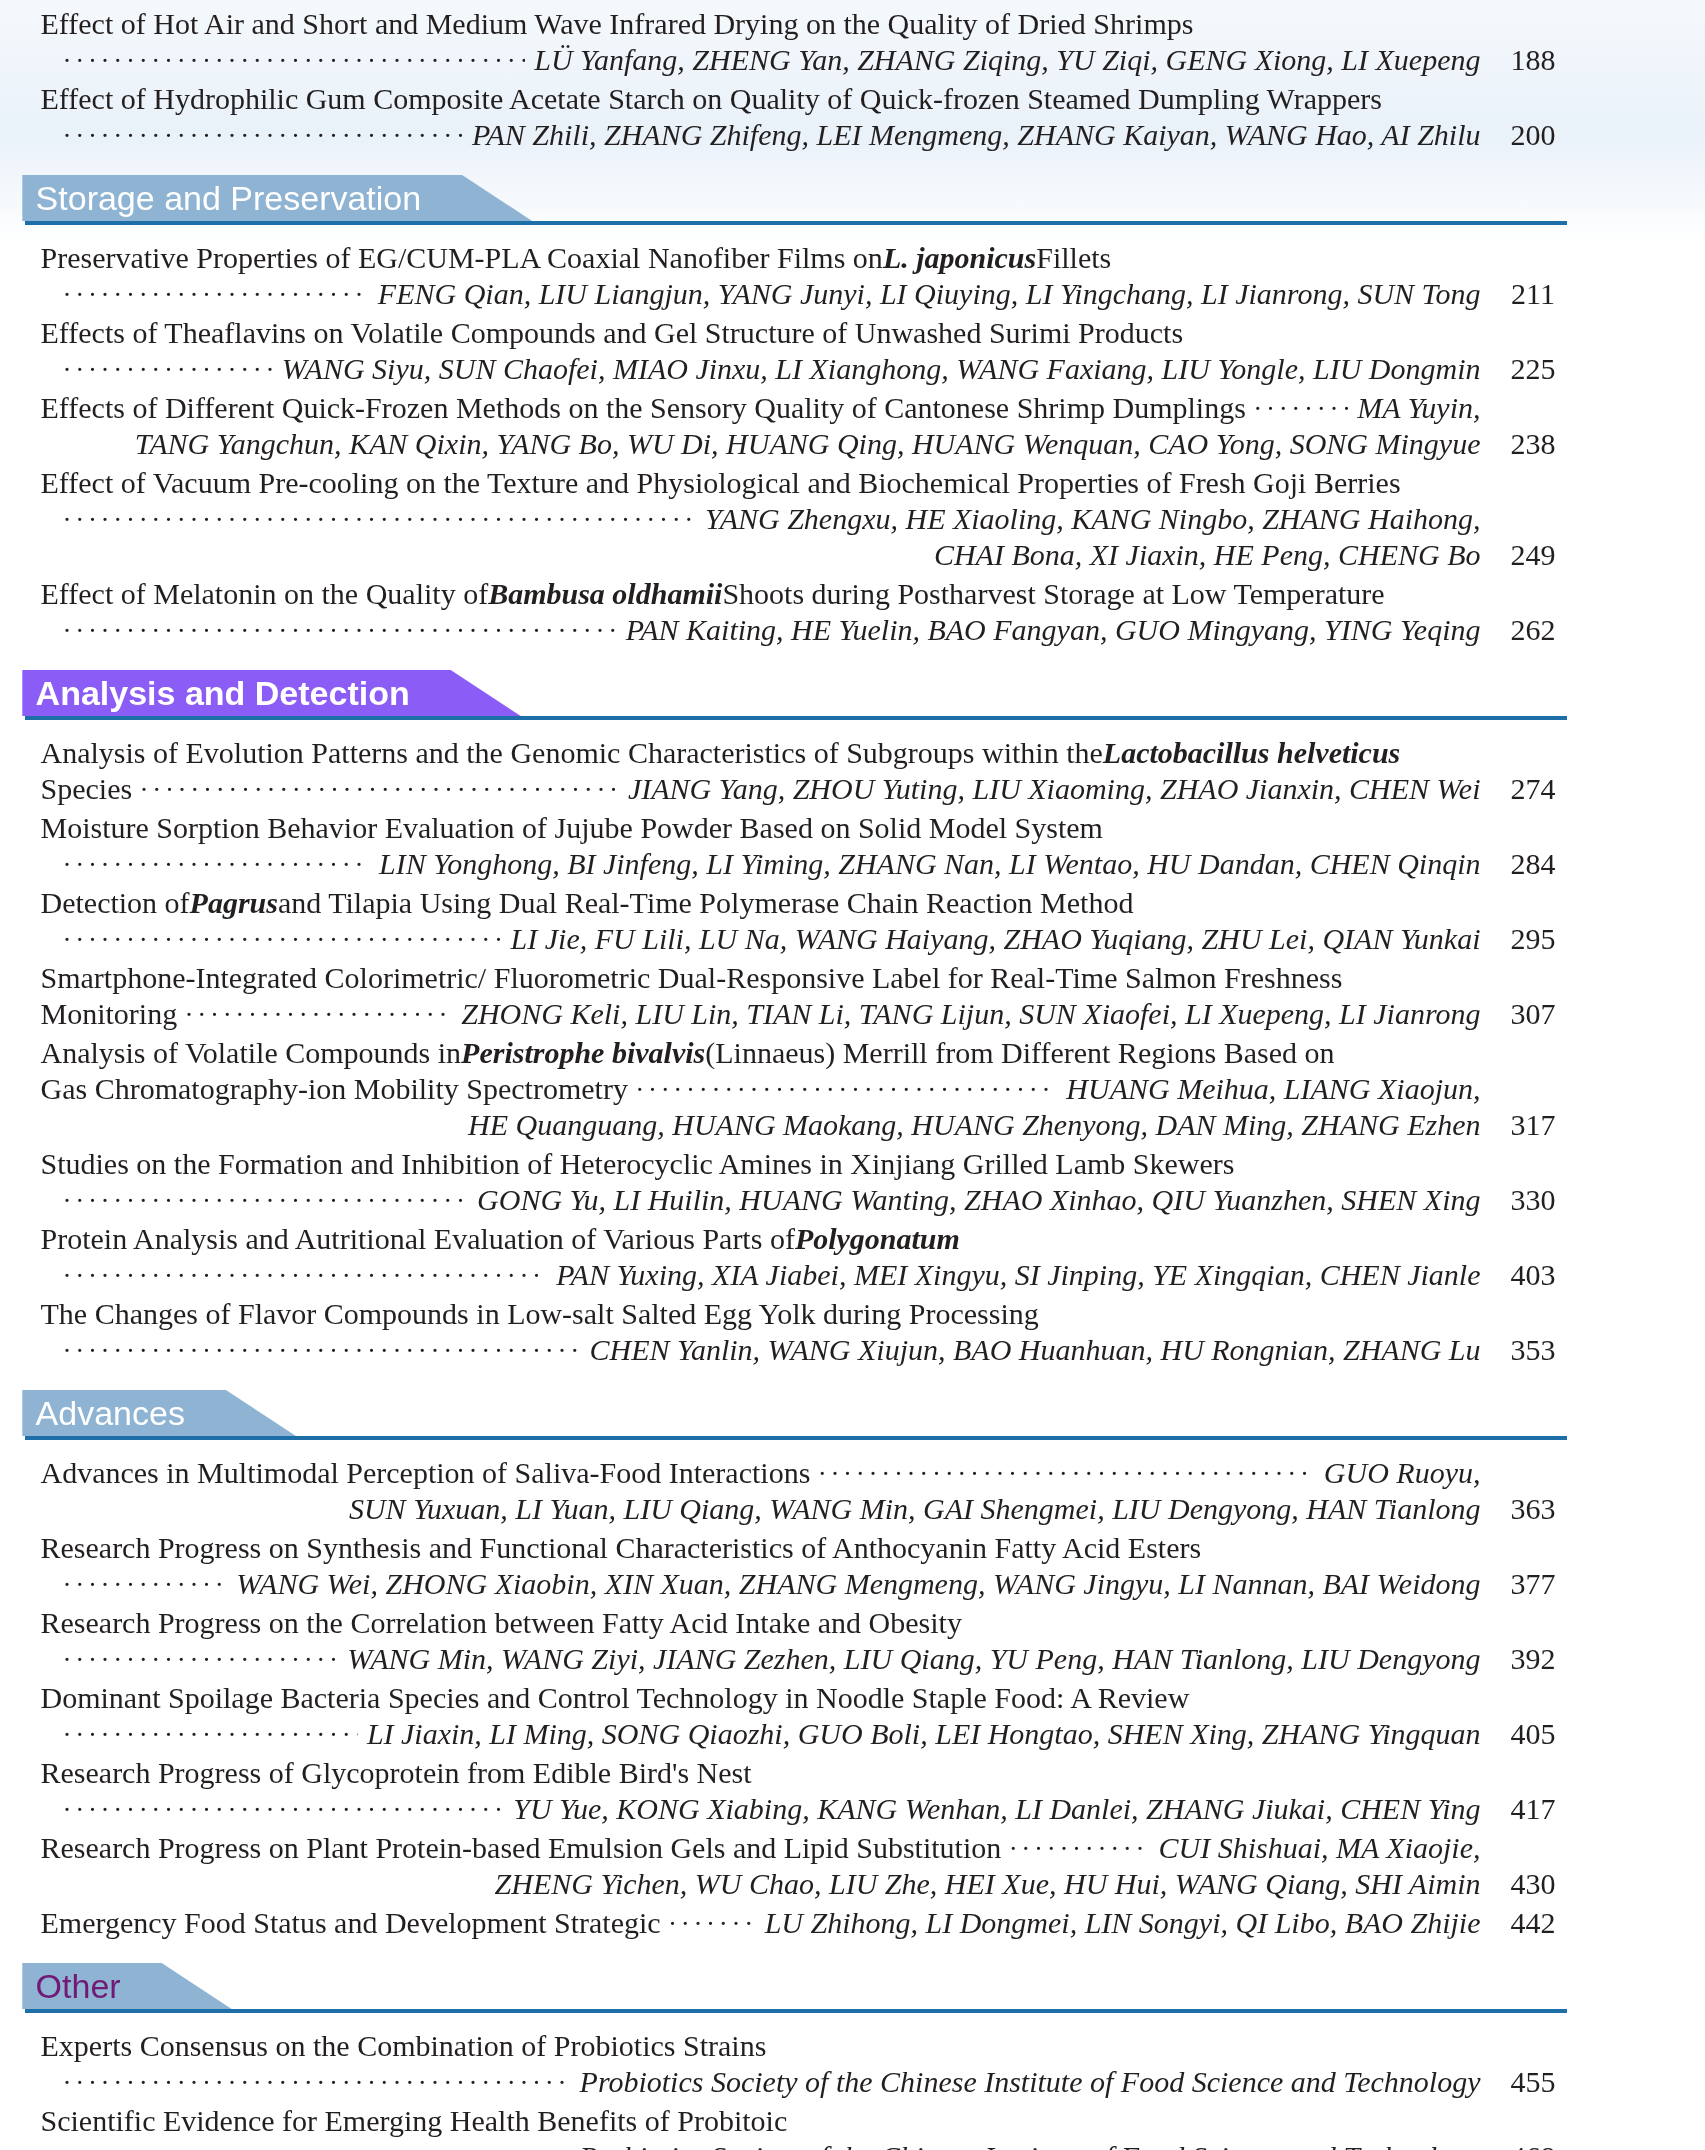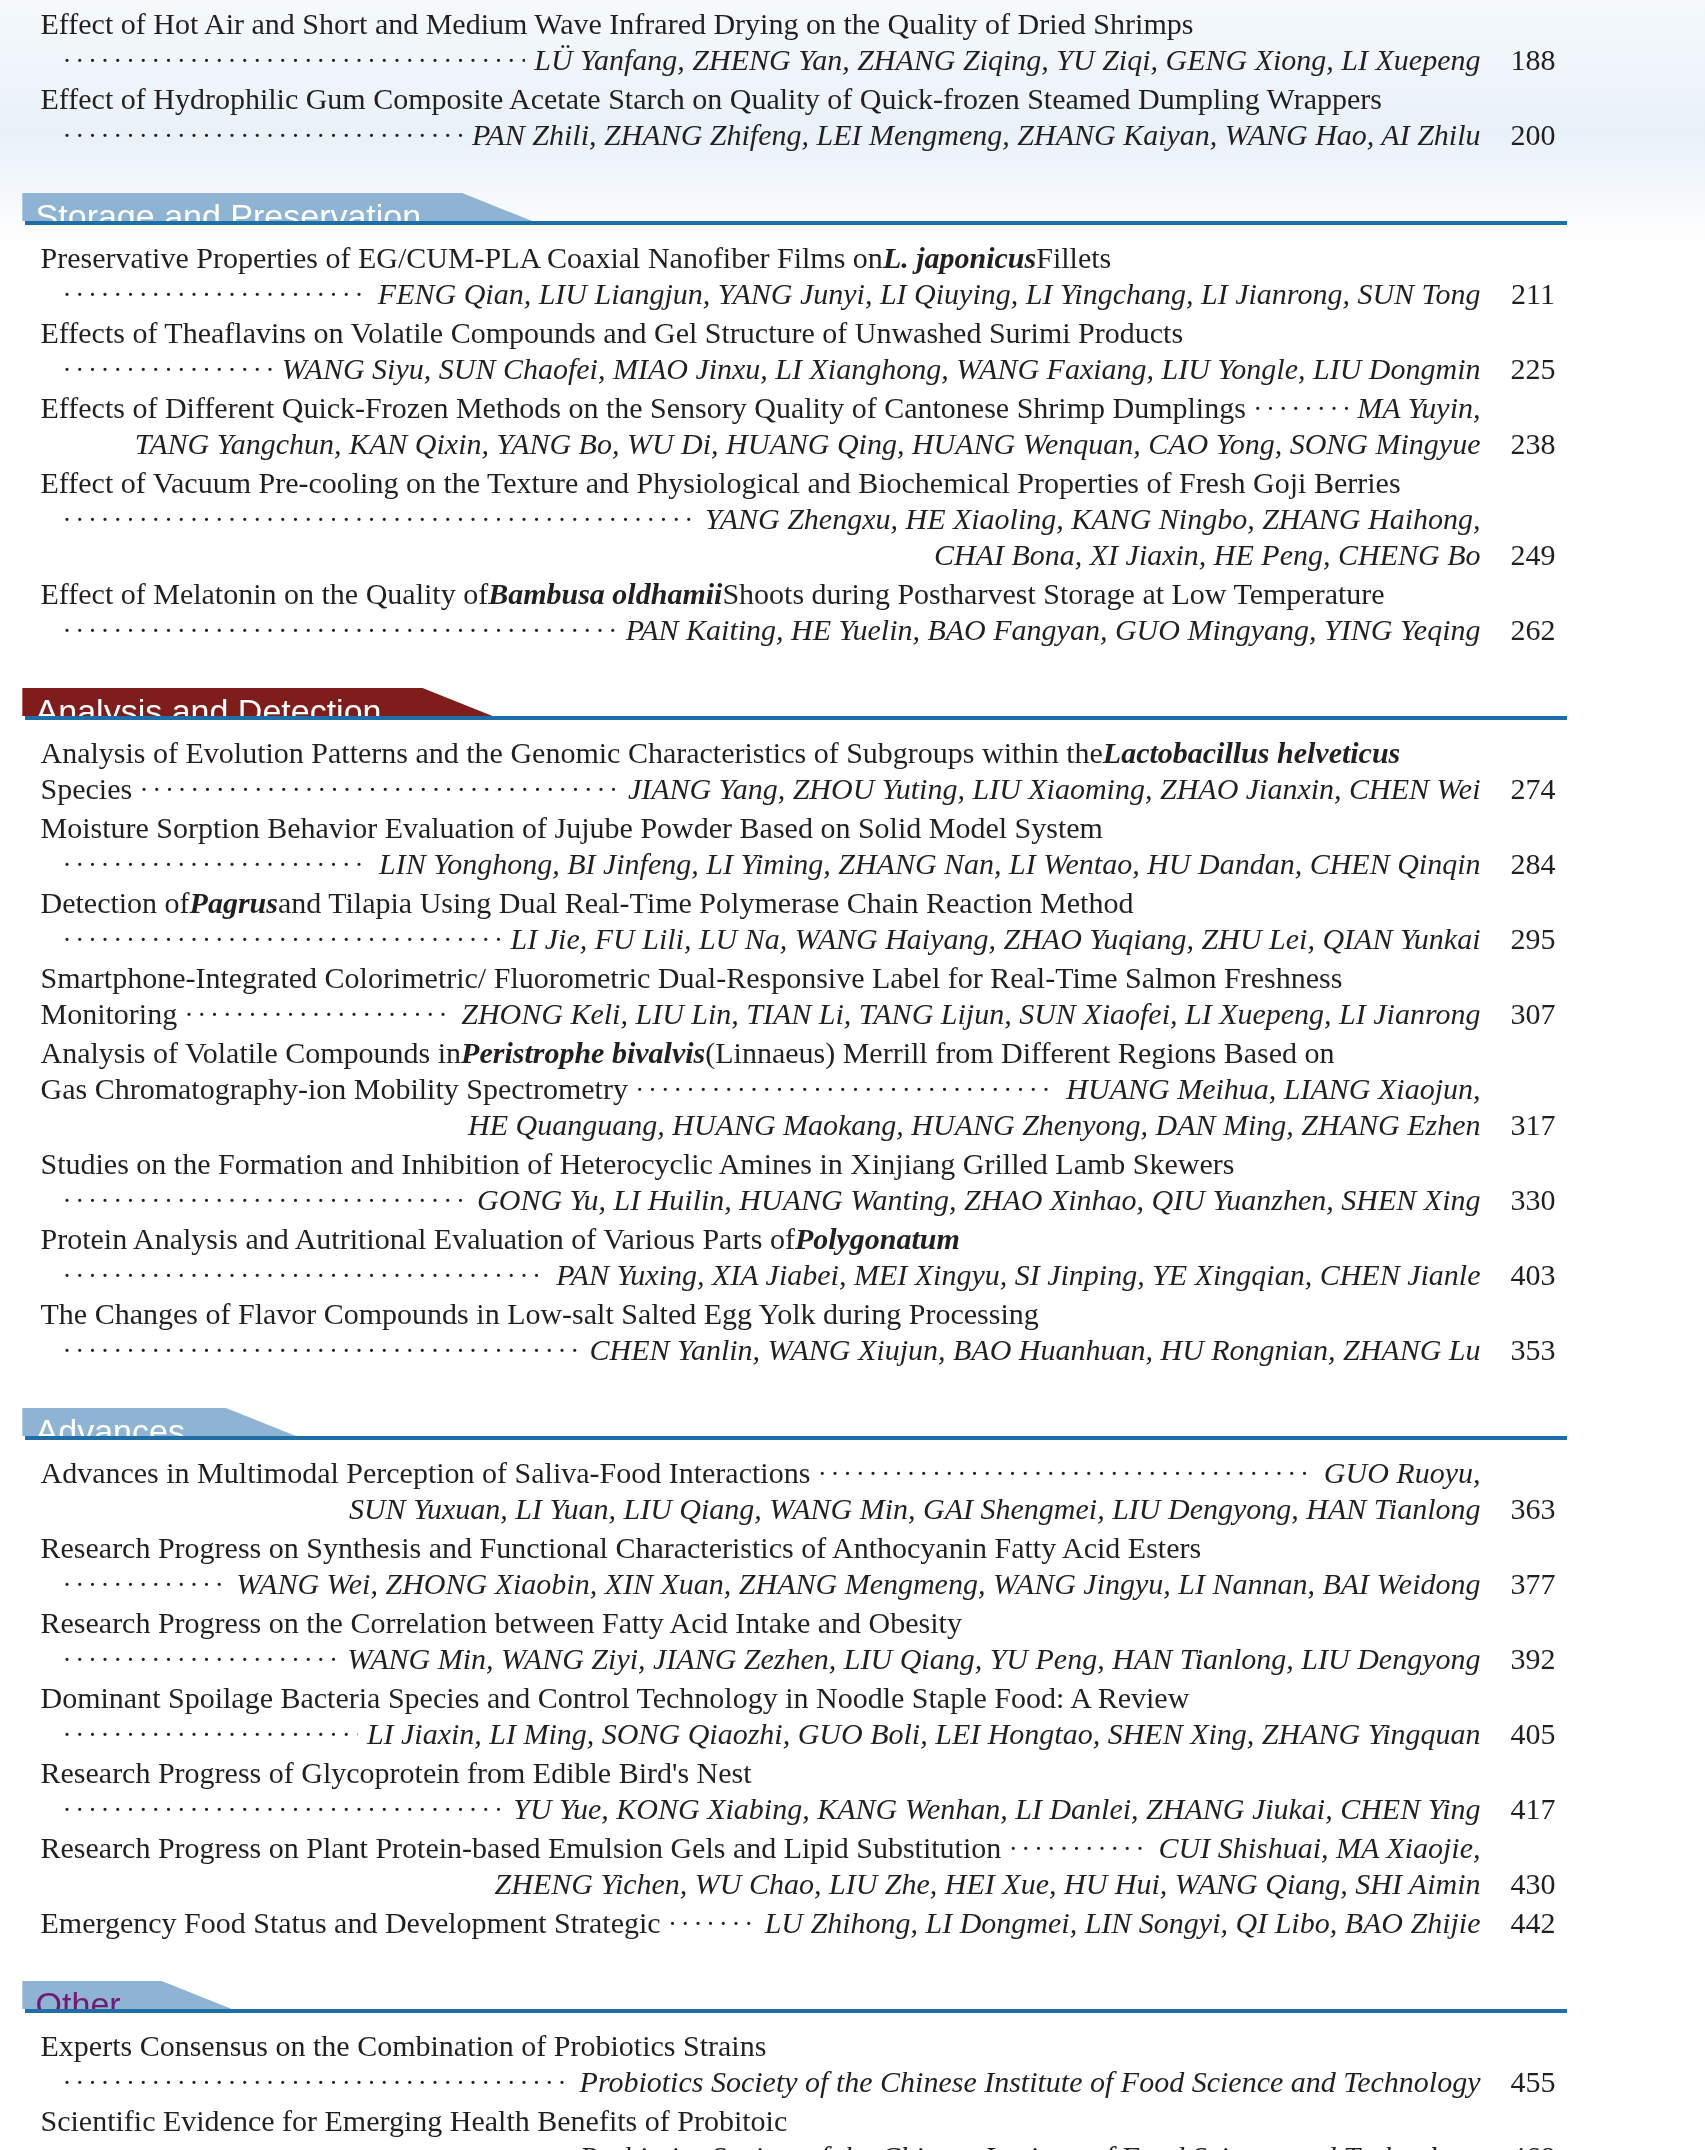--- a/index.html
+++ b/index.html
@@ -37,21 +37,21 @@
   }
   .dots.noleft { margin-left:22px; }
   .spacer { flex:1 1 0; }
   .page { flex:0 0 auto; width:67px; margin-left:19px; text-align:center; font-style:normal; }
   .banner-row {
     height:46px; position:relative;
     border-bottom:4.4px solid #1E6FA8;
     margin:22px 0 15px 0;
   }
   .banner {
-    position:absolute; bottom:0; left:-2.2px; height:28px;
+    position:absolute; bottom:0; left:-2.2px; height:46px;
     color:#ffffff;
     font-family:"Liberation Sans", sans-serif;
     font-size:34px; line-height:46px;
     padding:0 111px 0 13.3px;
     clip-path:polygon(0 0, calc(100% - 70px) 0, 100% 100%, 0 100%);
   }
 </style>
 </head>
 <body>
 
@@ -136,21 +136,21 @@
         <span class="seg i">Bambusa oldhamii</span>
         <span class="seg"> Shoots during Postharvest Storage at Low Temperature</span>
       </div>
       <div class="line">
         <span class="dots noleft">····················································································································································································</span>
         <span class="authors">PAN Kaiting, HE Yuelin, BAO Fangyan, GUO Mingyang, YING Yeqing</span>
         <span class="page">262</span>
       </div>
     </div>
     <div class="banner-row" style="border-bottom-color: rgb(30, 111, 168);">
-      <div class="banner" style="background: #7f1d1d; color: rgb(255, 255, 255);"><span>Analysis and Detection</span></div>
+      <div class="banner" style="background: #8b5cf6; color: rgb(255, 255, 255); font-weight: bold;"><span>Analysis and Detection</span></div>
     </div>
     <div class="entry">
       <div class="line">
         <span class="seg">Analysis of Evolution Patterns and the Genomic Characteristics of Subgroups within the </span>
         <span class="seg i">Lactobacillus helveticus</span>
       </div>
       <div class="line">
         <span class="seg">Species</span>
         <span class="dots">····················································································································································································</span>
         <span class="authors">JIANG Yang, ZHOU Yuting, LIU Xiaoming, ZHAO Jianxin, CHEN Wei</span>

